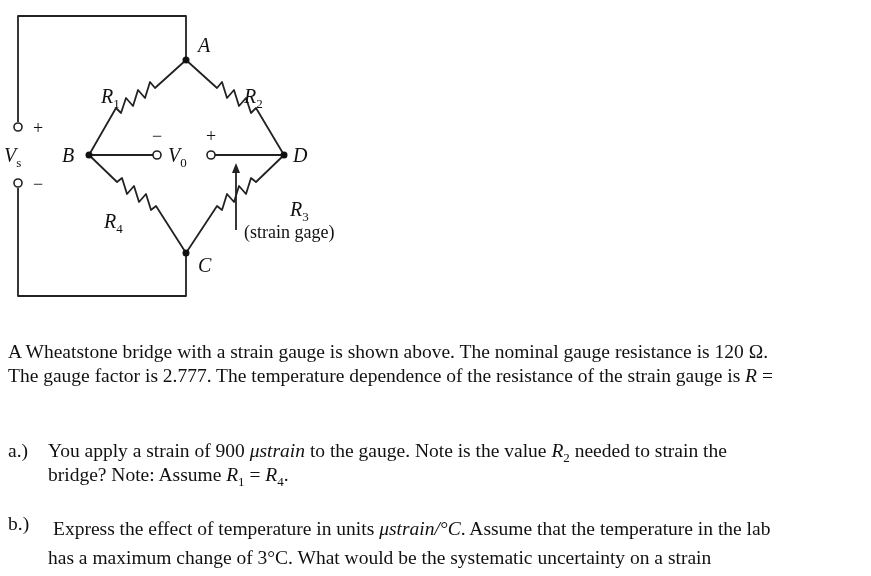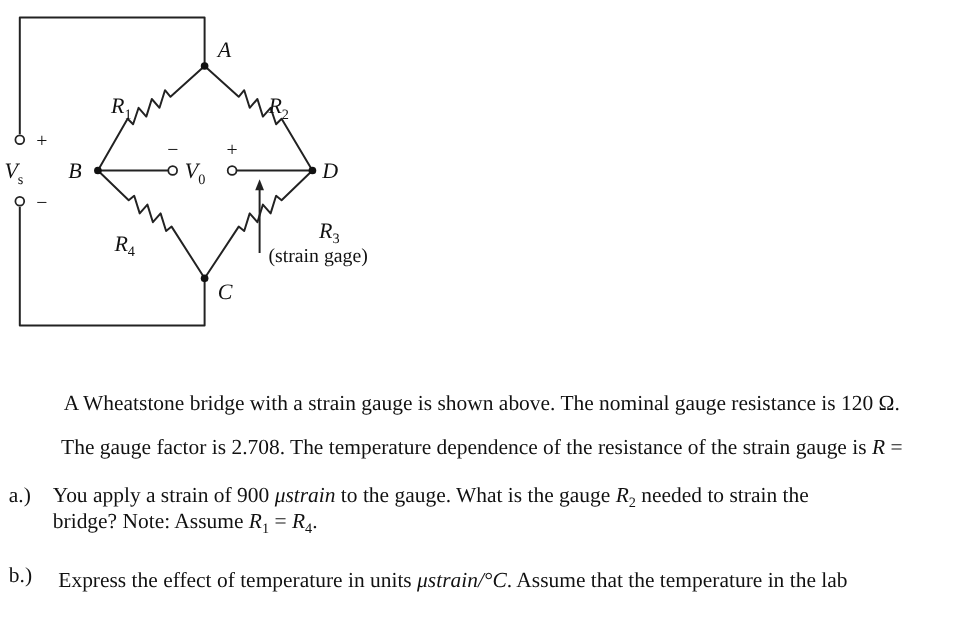--- a/index.html
+++ b/index.html
@@ -3,21 +3,21 @@
 <meta charset="utf-8">
 <style>
   html, body { margin:0; padding:0; background:#ffffff; }
   body { width:871px; height:576px; position:relative; overflow:hidden;
          font-family:"Liberation Serif", "DejaVu Serif", serif; color:#111; }
   #diagram { position:absolute; left:0; top:0; width:380px; height:310px; }
   .lbl { font-family:"Liberation Serif", serif; font-style:italic; font-size:20px; fill:#111; }
   .lbl-up { font-family:"Liberation Serif", serif; font-size:18px; fill:#111; }
   .sub { font-size:13px; font-style:normal; }
   .problem { position:absolute; left:8px; top:340px; width:860px; font-size:19.5px; line-height:24px; }
-  .problem p { margin:16px;text-align:center; }
+  .problem p { margin:0; }
   .part { position:absolute; left:48px; width:815px; font-size:19.5px; line-height:24px; }
   .part .tag { position:absolute; left:-40px; top:0; }
   .m { font-style:italic; }
   sub { font-size:13px; line-height:0; }
 </style>
 </head>
 <body>
 
 <svg id="diagram" viewBox="0 0 380 310" xmlns="http://www.w3.org/2000/svg">
   <g stroke="#222" stroke-width="1.8" fill="none" stroke-linejoin="round">
@@ -71,25 +71,26 @@
   <text class="lbl-up" x="33" y="190">−</text>
   <text class="lbl" x="4" y="162"><tspan>V</tspan><tspan class="sub" dy="5">s</tspan></text>
 
   <text class="lbl-up" x="152" y="142">−</text>
   <text class="lbl-up" x="206" y="142">+</text>
   <text class="lbl" x="168" y="162"><tspan>V</tspan><tspan class="sub" dy="5">0</tspan></text>
 </svg>
 
 <div class="problem">
   <p>A Wheatstone bridge with a strain gauge is shown above. The nominal gauge resistance is 120 Ω.</p>
-  <p><span>The gauge factor is 2.708. The temperature dependence of the resistance of the strain gauge is </span><span class="m">R</span><span> =</span></p>
+  <p><span>The gauge factor is 2.777. The temperature dependence of the resistance of the strain gauge is </span><span class="m">R</span><span> =</span></p>
 </div>
 
 <div class="part" style="top:439px;">
   <span class="tag">a.)</span>
-  <p style="margin:0"><span>You apply a strain of 900 </span><span class="m">μstrain</span><span> to the gauge. What is the gauge </span><span class="m">R</span><sub>2</sub><span> needed to strain the</span></p>
+  <p style="margin:0"><span>You apply a strain of 900 </span><span class="m">μstrain</span><span> to the gauge. Note is the value </span><span class="m">R</span><sub>2</sub><span> needed to strain the</span></p>
   <p style="margin:0"><span>bridge? Note: Assume </span><span class="m">R</span><sub>1</sub><span> = </span><span class="m">R</span><sub>4</sub><span>.</span></p>
 </div>
 
 <div class="part" style="top:512px;">
   <span class="tag">b.)</span>
   <p style="margin:5px"><span>Express the effect of temperature in units </span><span class="m">μstrain/°C</span><span>. Assume that the temperature in the lab</span></p>
+  <p style="margin:0">has a maximum change of 3°C. What would be the systematic uncertainty on a strain</p>
 </div>
 
 </body></html>

